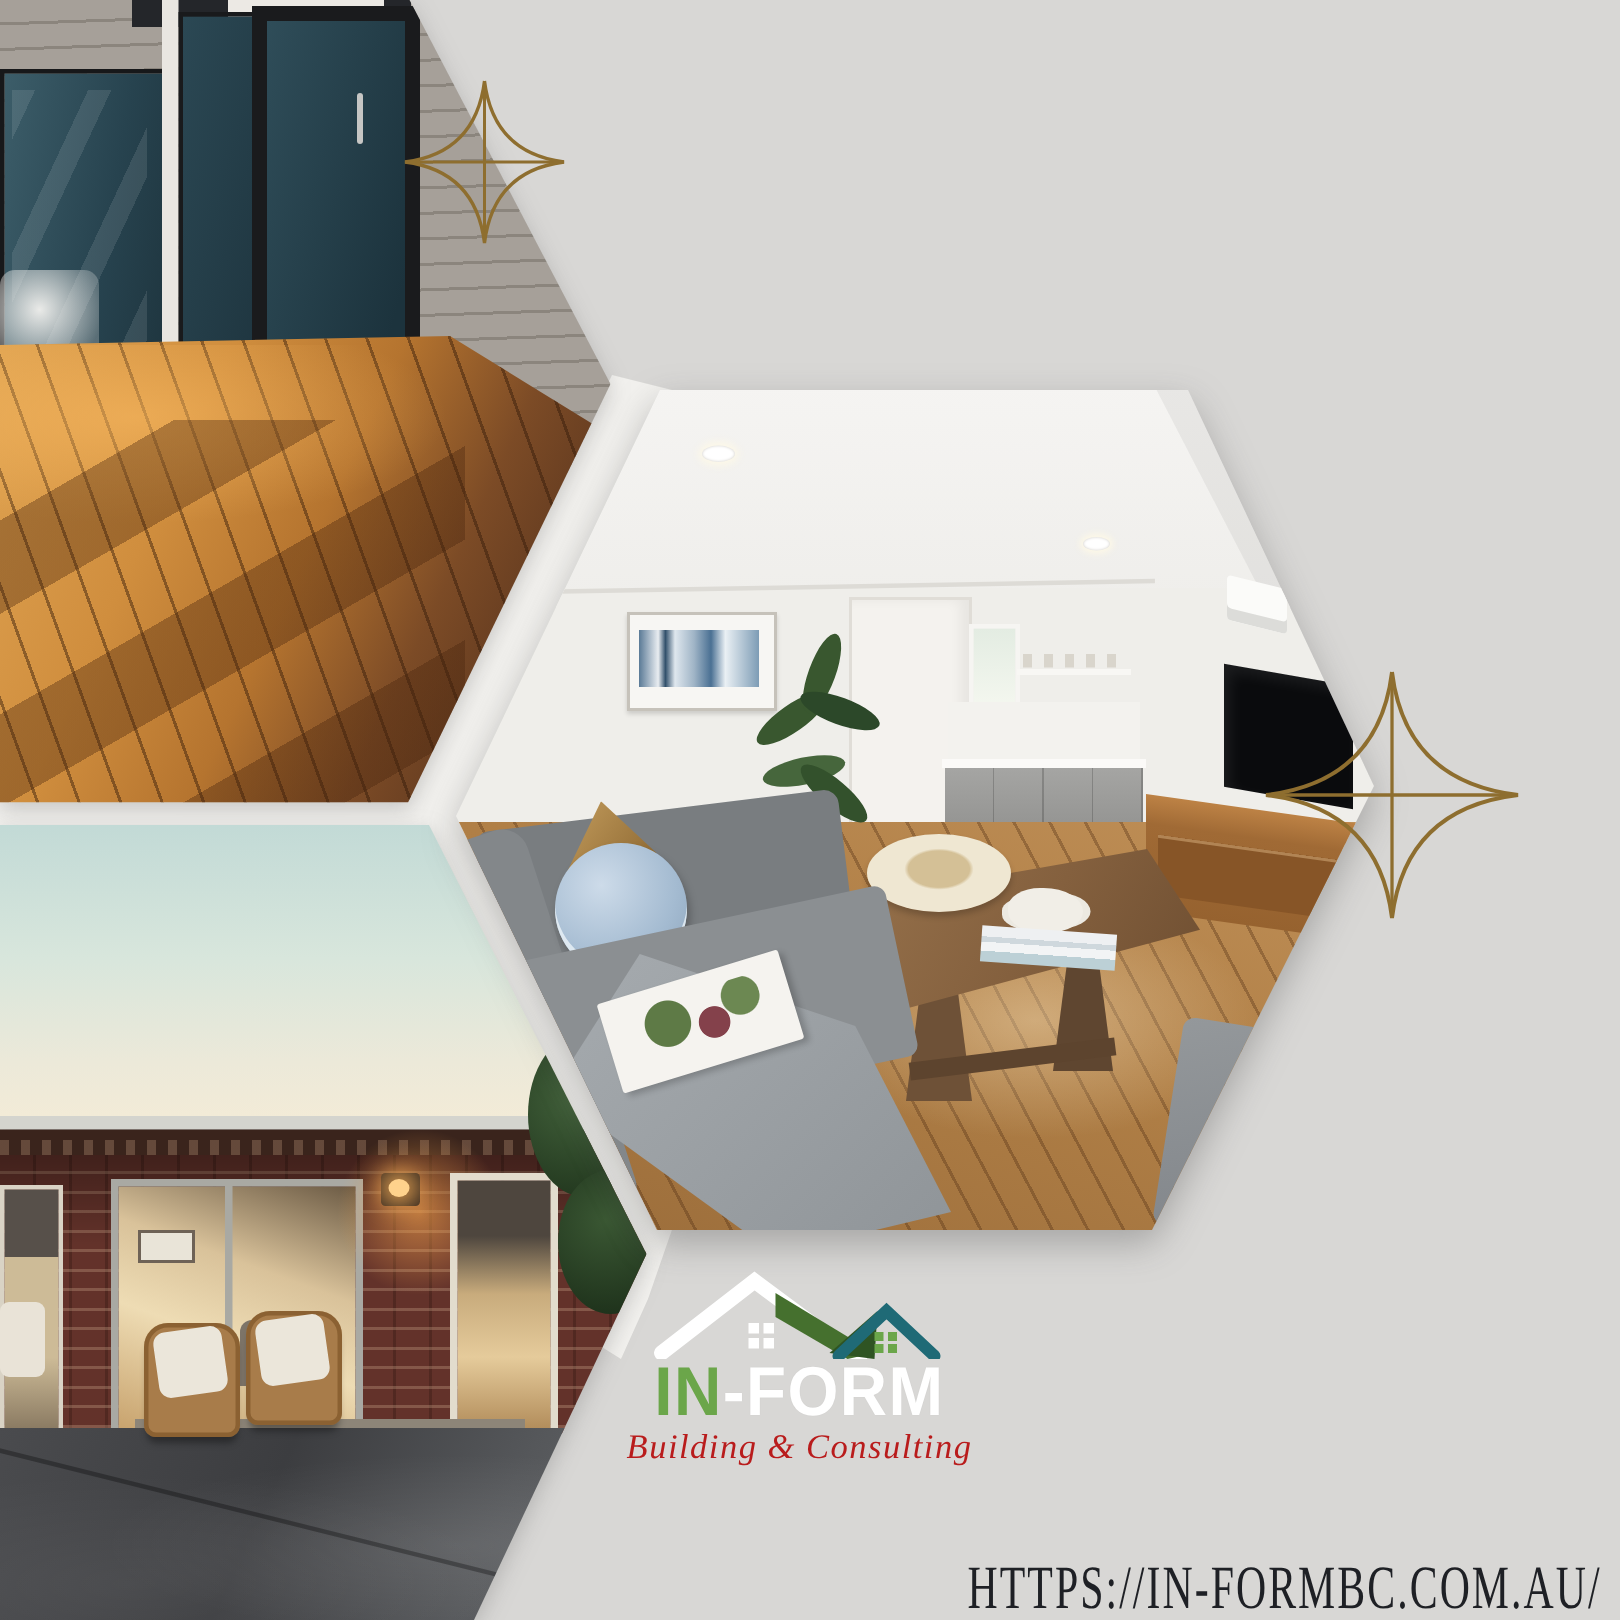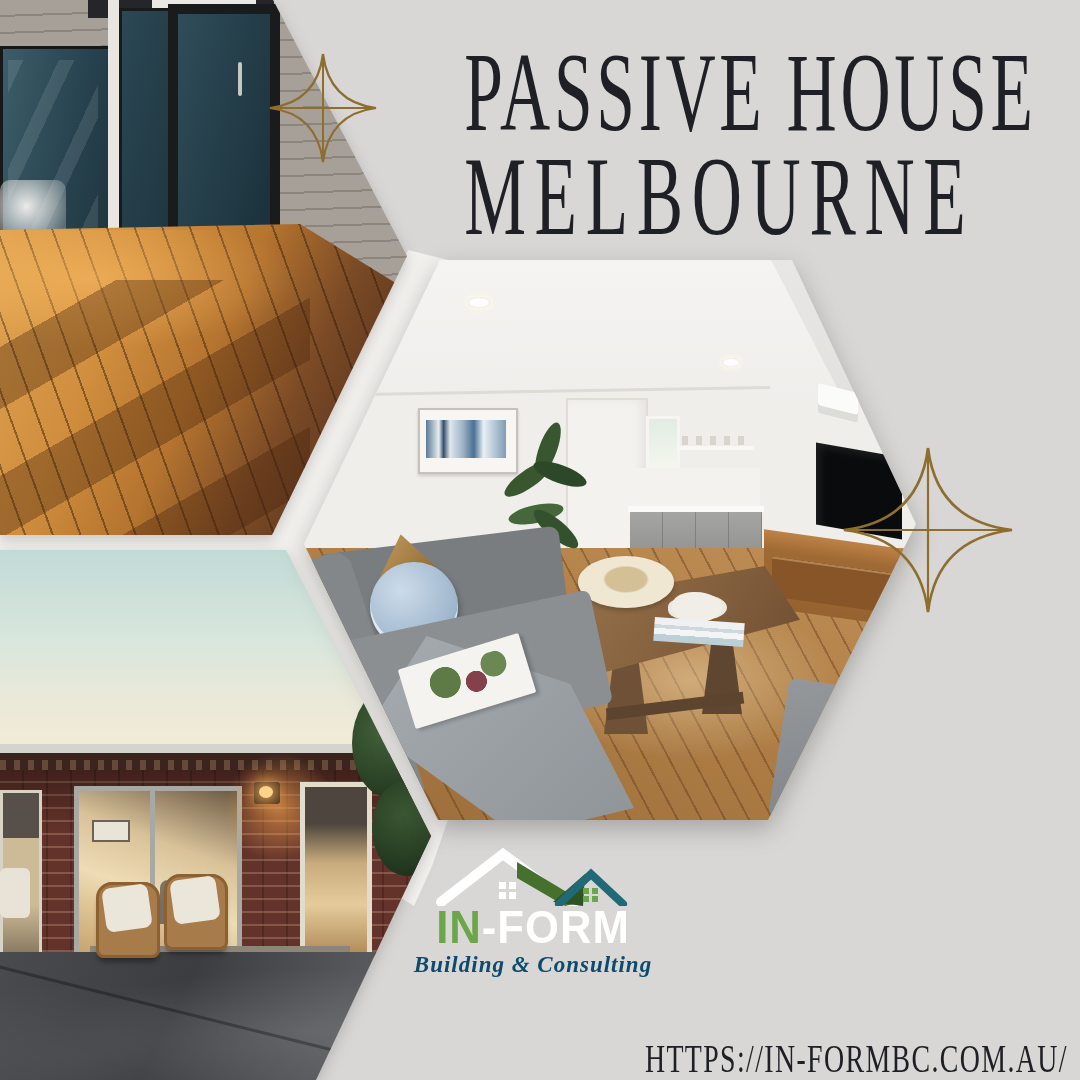--- a/index.html
+++ b/index.html
@@ -192,22 +192,22 @@
   .title-line2{letter-spacing:14px;}
 
   
   .logo-block{position:absolute;left:405px;top:844px;width:256px;text-align:center;}
   .logo-roofs{display:block;margin:0 auto;}
   .logo-name{font-family:"Liberation Sans",sans-serif;font-weight:bold;font-size:46px;
     letter-spacing:1px;transform:scaleX(0.95);transform-origin:50% 50%;display:block;
     margin-top:-6px;white-space:nowrap;}
   .logo-name .green{color:#6ba64a;}
   .logo-name .white{color:#ffffff;text-shadow:0 0 1px rgba(0,0,0,0.06);}
-  .logo-tagline{display:block;margin-top:-2px;font-style:italic;font-weight:bold;
-    font-size:23px;color:#0c4a6e;letter-spacing:1px;}
+  .logo-tagline{display:block;margin-top:-2px;font-style:italic;font-weight:normal;
+    font-size:23px;color:#b91c1c;letter-spacing:1px;}
 
   
   .url-block{position:absolute;right:12px;top:1034px;color:#1e2025;}
   .url-text{display:inline-block;font-size:41px;letter-spacing:2px;transform:scaleX(0.68);
     transform-origin:100% 50%;border-bottom:3px solid #1e2025;padding-bottom:1px;
     white-space:nowrap;}
 </style>
 </head>
 <body>
 
@@ -320,24 +320,20 @@
     <line x1="0" y1="-54" x2="0" y2="54" stroke-width="2"></line>
     <line x1="-53" y1="0" x2="53" y2="0" stroke-width="2"></line>
     <path d="M0,-54 Q6,-6 53,0 Q6,6 0,54 Q-6,6 -53,0 Q-6,-6 0,-54" stroke-width="2.2"></path>
   </svg>
   <svg class="sparkle" style="left:842px;top:446px;" width="172" height="168" viewBox="-86 -84 172 168">
     <line x1="0" y1="-82" x2="0" y2="82" stroke-width="2.2"></line>
     <line x1="-84" y1="0" x2="84" y2="0" stroke-width="2.2"></line>
     <path d="M0,-82 Q9,-9 84,0 Q9,9 0,82 Q-9,9 -84,0 Q-9,-9 0,-82" stroke-width="2.6"></path>
   </svg>
 
-  <div class="title-block">
-    <span class="title-line">PASSIVE HOUSE</span>
-    <span class="title-line title-line2">MELBOURNE</span>
-  </div>
 
   <div class="logo-block">
     <svg class="logo-roofs" width="200" height="62" viewBox="0 0 200 62">
       <path d="M8,58 L70,10 L140,62" stroke="#ffffff" stroke-width="10" fill="none" stroke-linecap="round"></path>
       <rect x="66" y="38" width="7" height="7" fill="#ffffff"></rect>
       <rect x="76" y="38" width="7" height="7" fill="#ffffff"></rect>
       <rect x="66" y="48" width="7" height="7" fill="#ffffff"></rect>
       <rect x="76" y="48" width="7" height="7" fill="#ffffff"></rect>
       <polygon points="84,18 150,58 132,62 84,34" fill="#45702e"></polygon>
       <polygon points="120,58 152,30 150,62" fill="#2f5423"></polygon>

